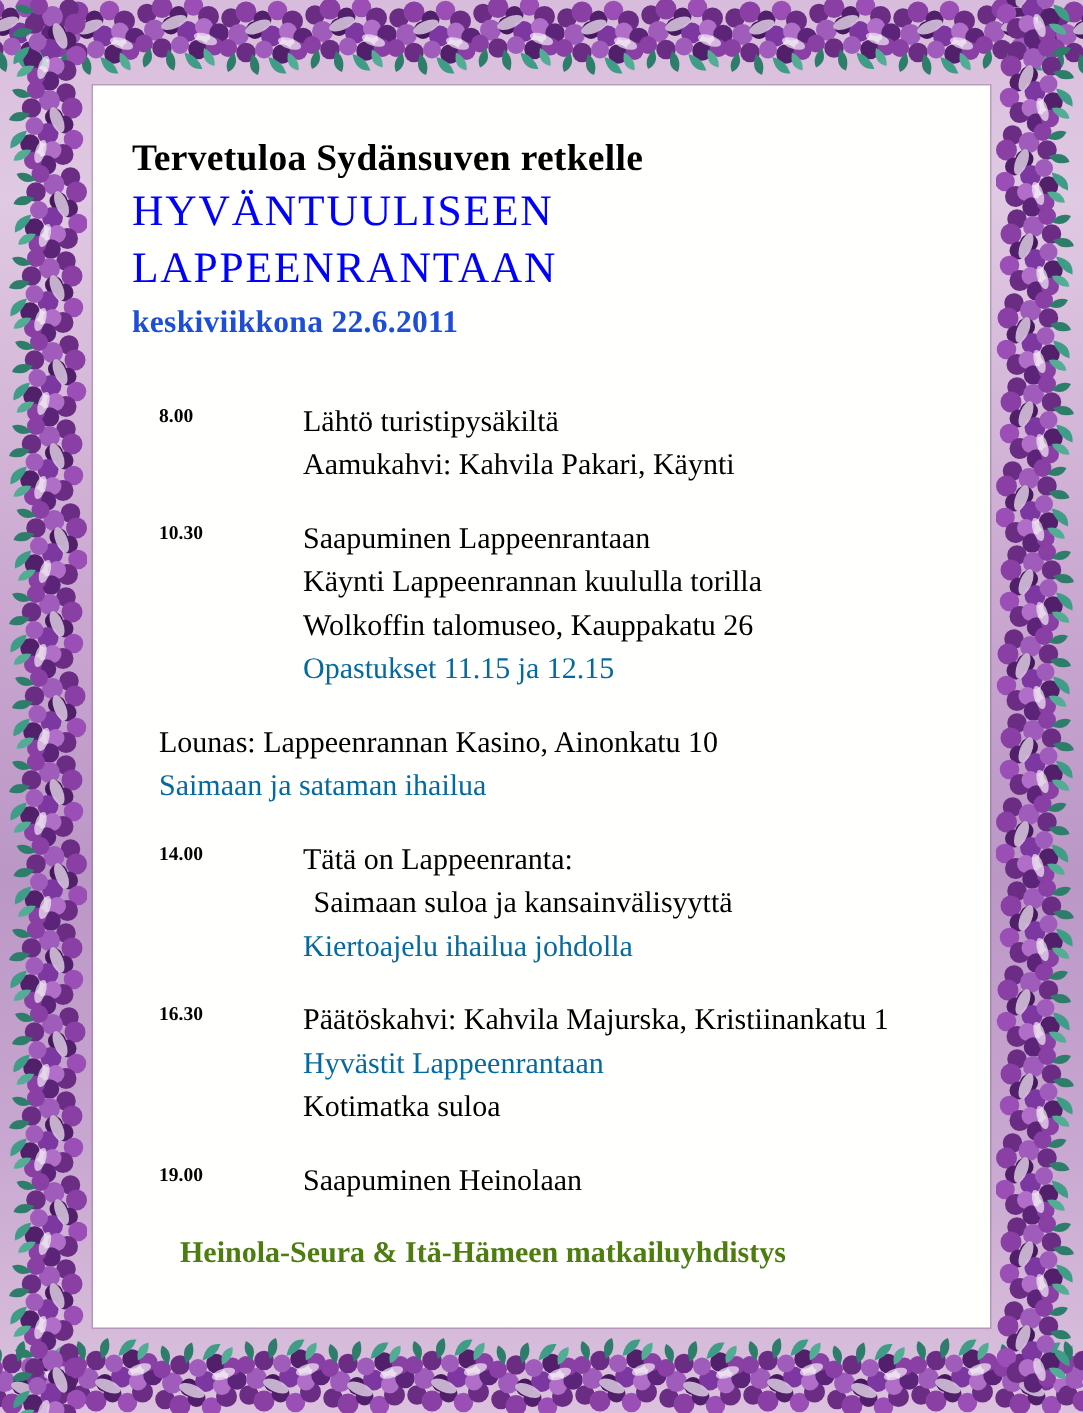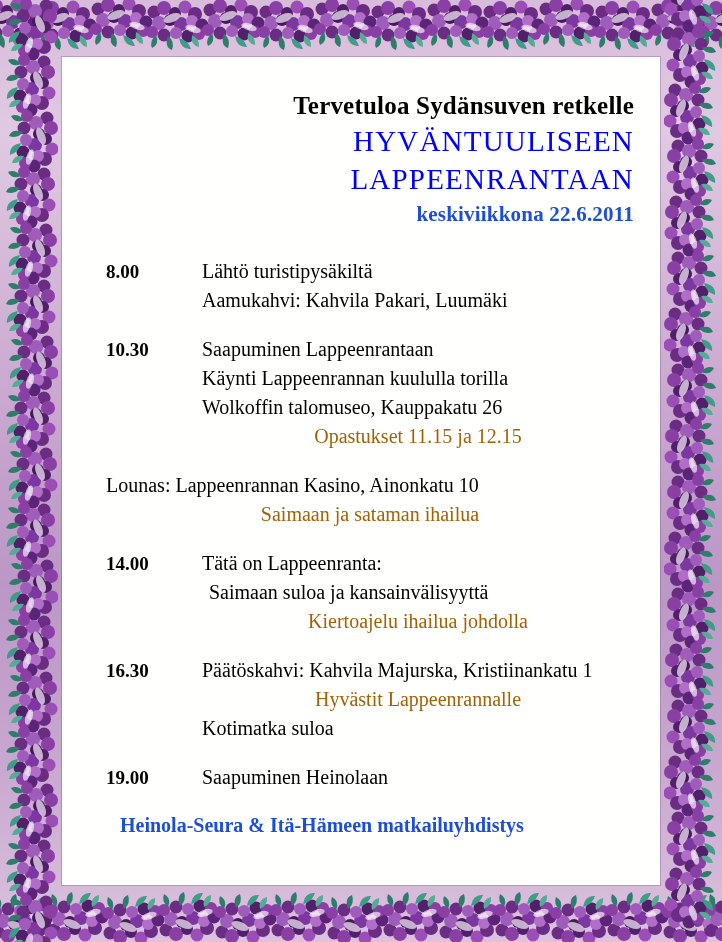--- a/index.html
+++ b/index.html
@@ -55,22 +55,22 @@
     box-shadow: 0 0 0 1px rgba(120,90,130,0.35);
     overflow: hidden;
   }
 
   .page-inner {
     padding: 34px 26px 20px 26px;
   }
 
   
   .heading-block {
-    text-align: right;
-    margin-bottom: 30px;
+    text-align: left;
+    margin-bottom: 40px;
   }
   .h-welcome {
     font-size: 25px;
     font-weight: bold;
     color: #000000;
     letter-spacing: 0.2px;
     line-height: 1.2;
     white-space: nowrap;
   }
   .h-city {
@@ -94,49 +94,48 @@
     margin: 0 0 0 18px;
   }
   .entry {
     display: flex;
     align-items: flex-start;
     margin-bottom: 20px;
   }
   .entry-time {
     width: 96px;
     flex: 0 0 96px;
-    font-size: 19px;
+    font-size: 13px;
     font-weight: bold;
     color: #000000;
     line-height: 1.45;
     padding-top: 1px;
   }
   .entry-lines {
     flex: 1 1 auto;
   }
   .line {
     font-size: 20px;
     line-height: 1.45;
     color: #000000;
     white-space: nowrap;
   }
   .line.blue {
-    color: #a16207;
-    text-align: center;
+    color: #0369a1;
   }
   .line.indent {
     padding-left: 7px;
   }
 
   .footer-line {
     margin-top: 22px;
     margin-left: 32px;
     font-size: 20px;
     font-weight: bold;
-    color: #1d4ed8;
+    color: #4d7c0f;
     white-space: nowrap;
   }
 </style>
 </head>
 <body>
 
 <div class="poster">
 
   <div class="frame-mat"></div>
 
@@ -259,21 +258,21 @@
         <div class="h-city">HYVÄNTUULISEEN</div>
         <div class="h-city">LAPPEENRANTAAN</div>
         <div class="h-date">keskiviikkona 22.6.2011</div>
       </div>
 
       <div class="schedule">
           <div class="entry">
             <div class="entry-time">8.00</div>
             <div class="entry-lines">
               <div class="line">Lähtö turistipysäkiltä</div>
-              <div class="line">Aamukahvi: Kahvila Pakari,  Luumäki</div>
+              <div class="line">Aamukahvi: Kahvila Pakari,  Käynti</div>
             </div>
           </div>
           <div class="entry">
             <div class="entry-time">10.30</div>
             <div class="entry-lines">
               <div class="line">Saapuminen Lappeenrantaan</div>
               <div class="line">Käynti Lappeenrannan kuululla torilla</div>
               <div class="line">Wolkoffin talomuseo, Kauppakatu 26</div>
               <div class="line blue">Opastukset 11.15 ja 12.15</div>
             </div>
@@ -289,21 +288,21 @@
             <div class="entry-lines">
               <div class="line">Tätä on Lappeenranta:</div>
               <div class="line indent">Saimaan suloa ja kansainvälisyyttä</div>
               <div class="line blue">Kiertoajelu ihailua johdolla</div>
             </div>
           </div>
           <div class="entry">
             <div class="entry-time">16.30</div>
             <div class="entry-lines">
               <div class="line">Päätöskahvi: Kahvila Majurska, Kristiinankatu 1</div>
-              <div class="line blue">Hyvästit Lappeenrannalle</div>
+              <div class="line blue">Hyvästit Lappeenrantaan</div>
               <div class="line">Kotimatka suloa</div>
             </div>
           </div>
           <div class="entry">
             <div class="entry-time">19.00</div>
             <div class="entry-lines">
               <div class="line">Saapuminen Heinolaan</div>
             </div>
           </div>
         </div>

